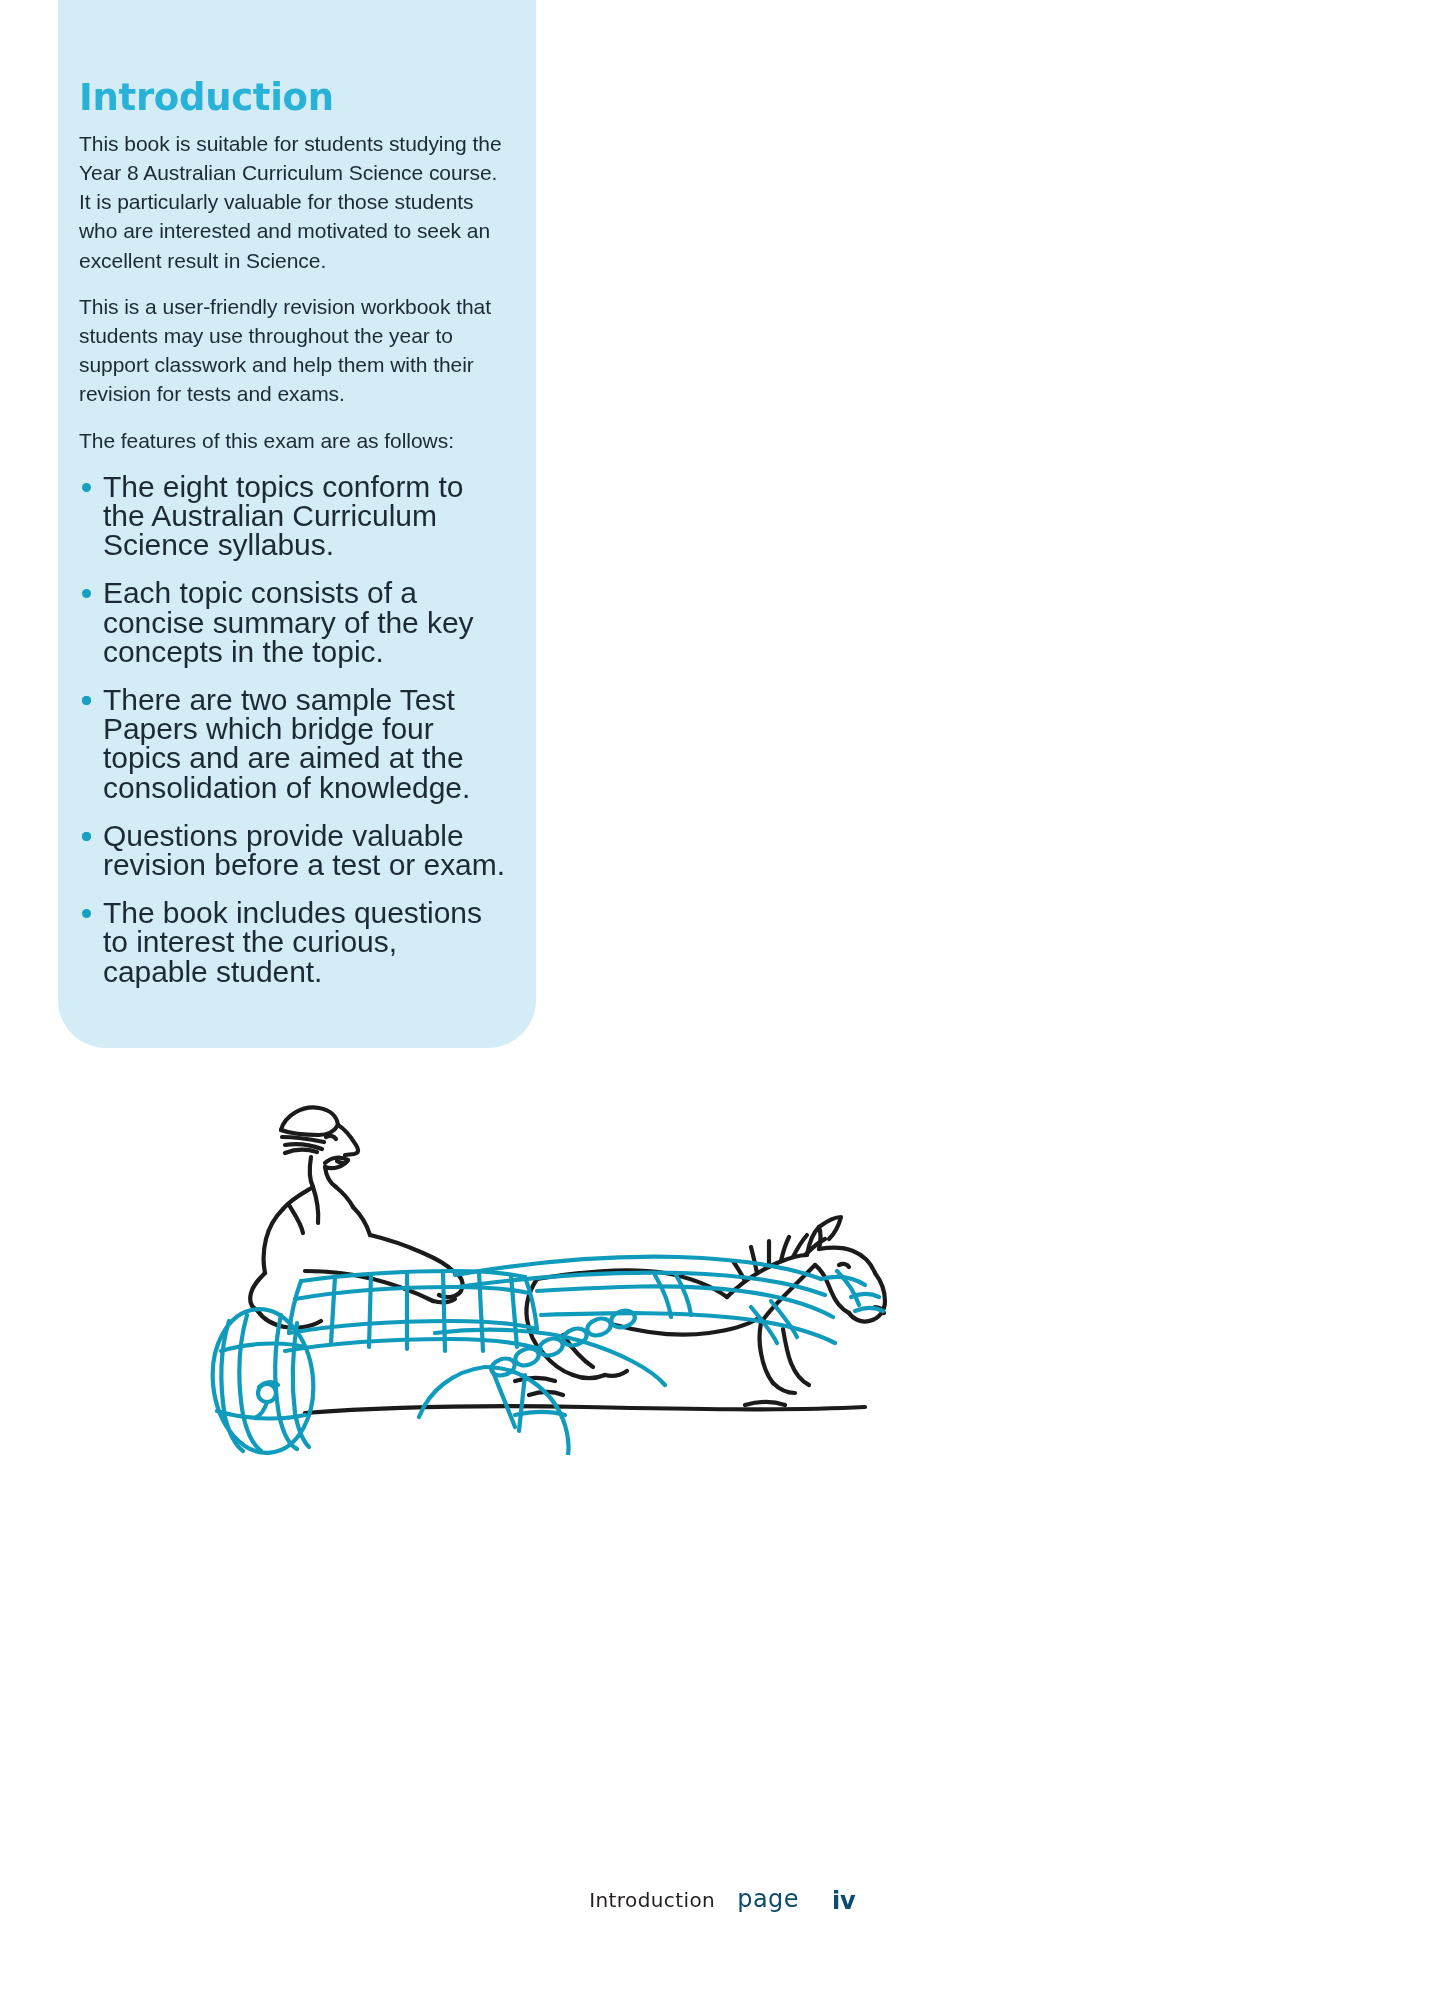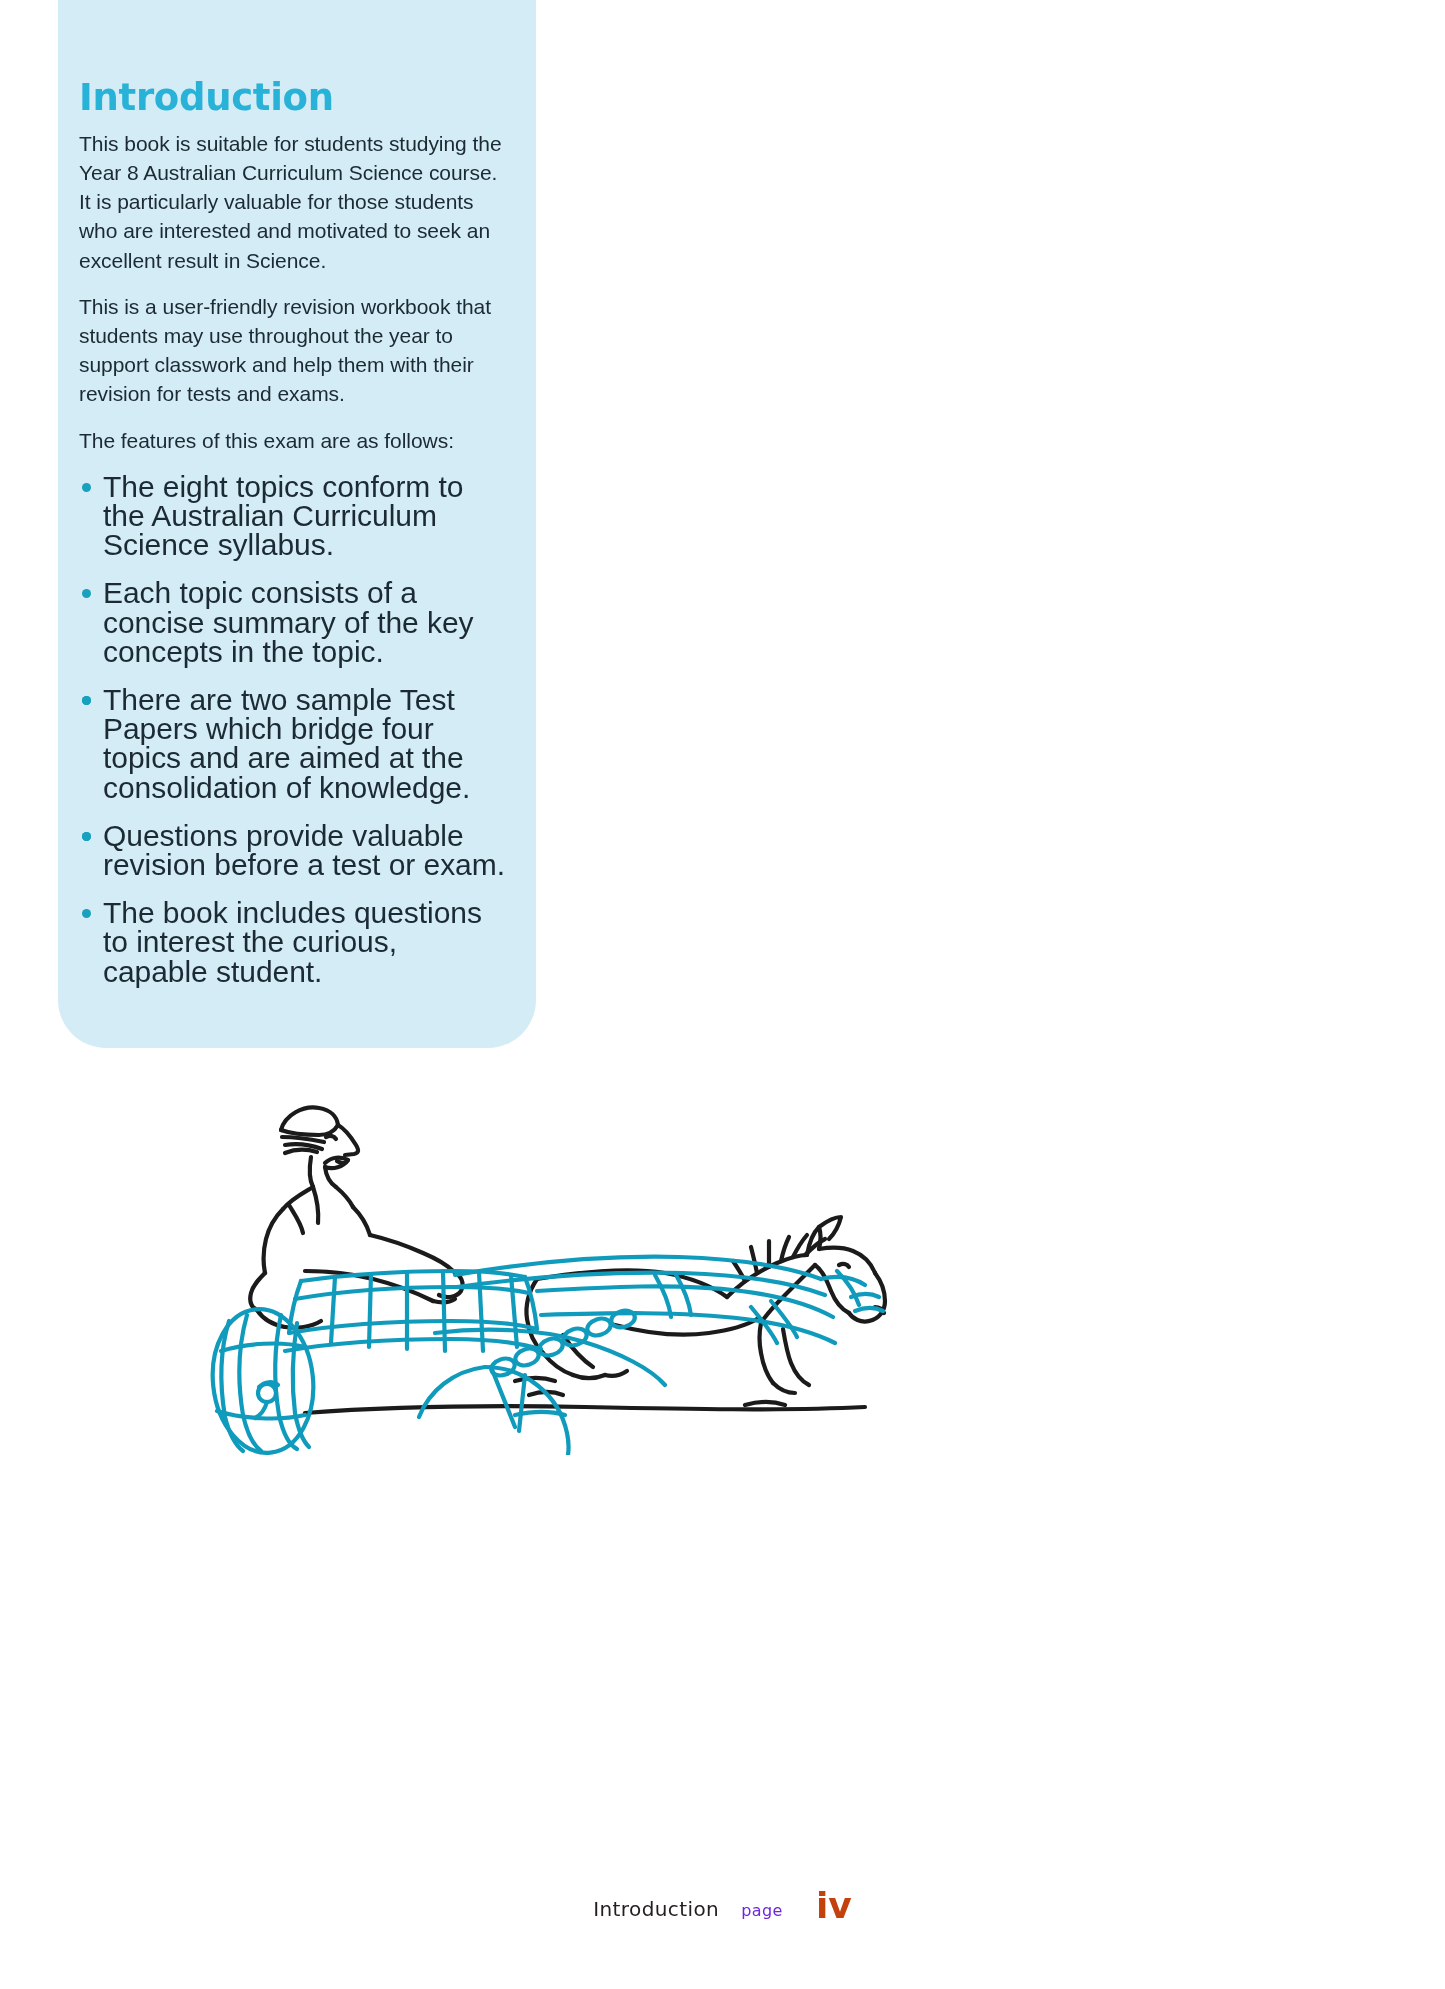--- a/index.html
+++ b/index.html
@@ -97,28 +97,28 @@
   #footer-inner {
     display: inline-block;
     white-space: nowrap;
   }
   #footer-section {
     color: #231f20;
     font-size: 20px;
     letter-spacing: 0.4px;
   }
   #footer-pageword {
-    color: #6d28d9;
-    font-size: 16px;
+    color: #0c4a6e;
+    font-size: 24px;
     letter-spacing: 0.4px;
     margin-left: 17px;
   }
   #footer-pagenum {
-    color: #c2410c;
-    font-size: 36px;
+    color: #0c4a6e;
+    font-size: 24px;
     font-weight: bold;
     margin-left: 28px;
     vertical-align: -2px;
   }
 </style>
 </head>
 <body>
 
 <div id="intro-panel">
 

